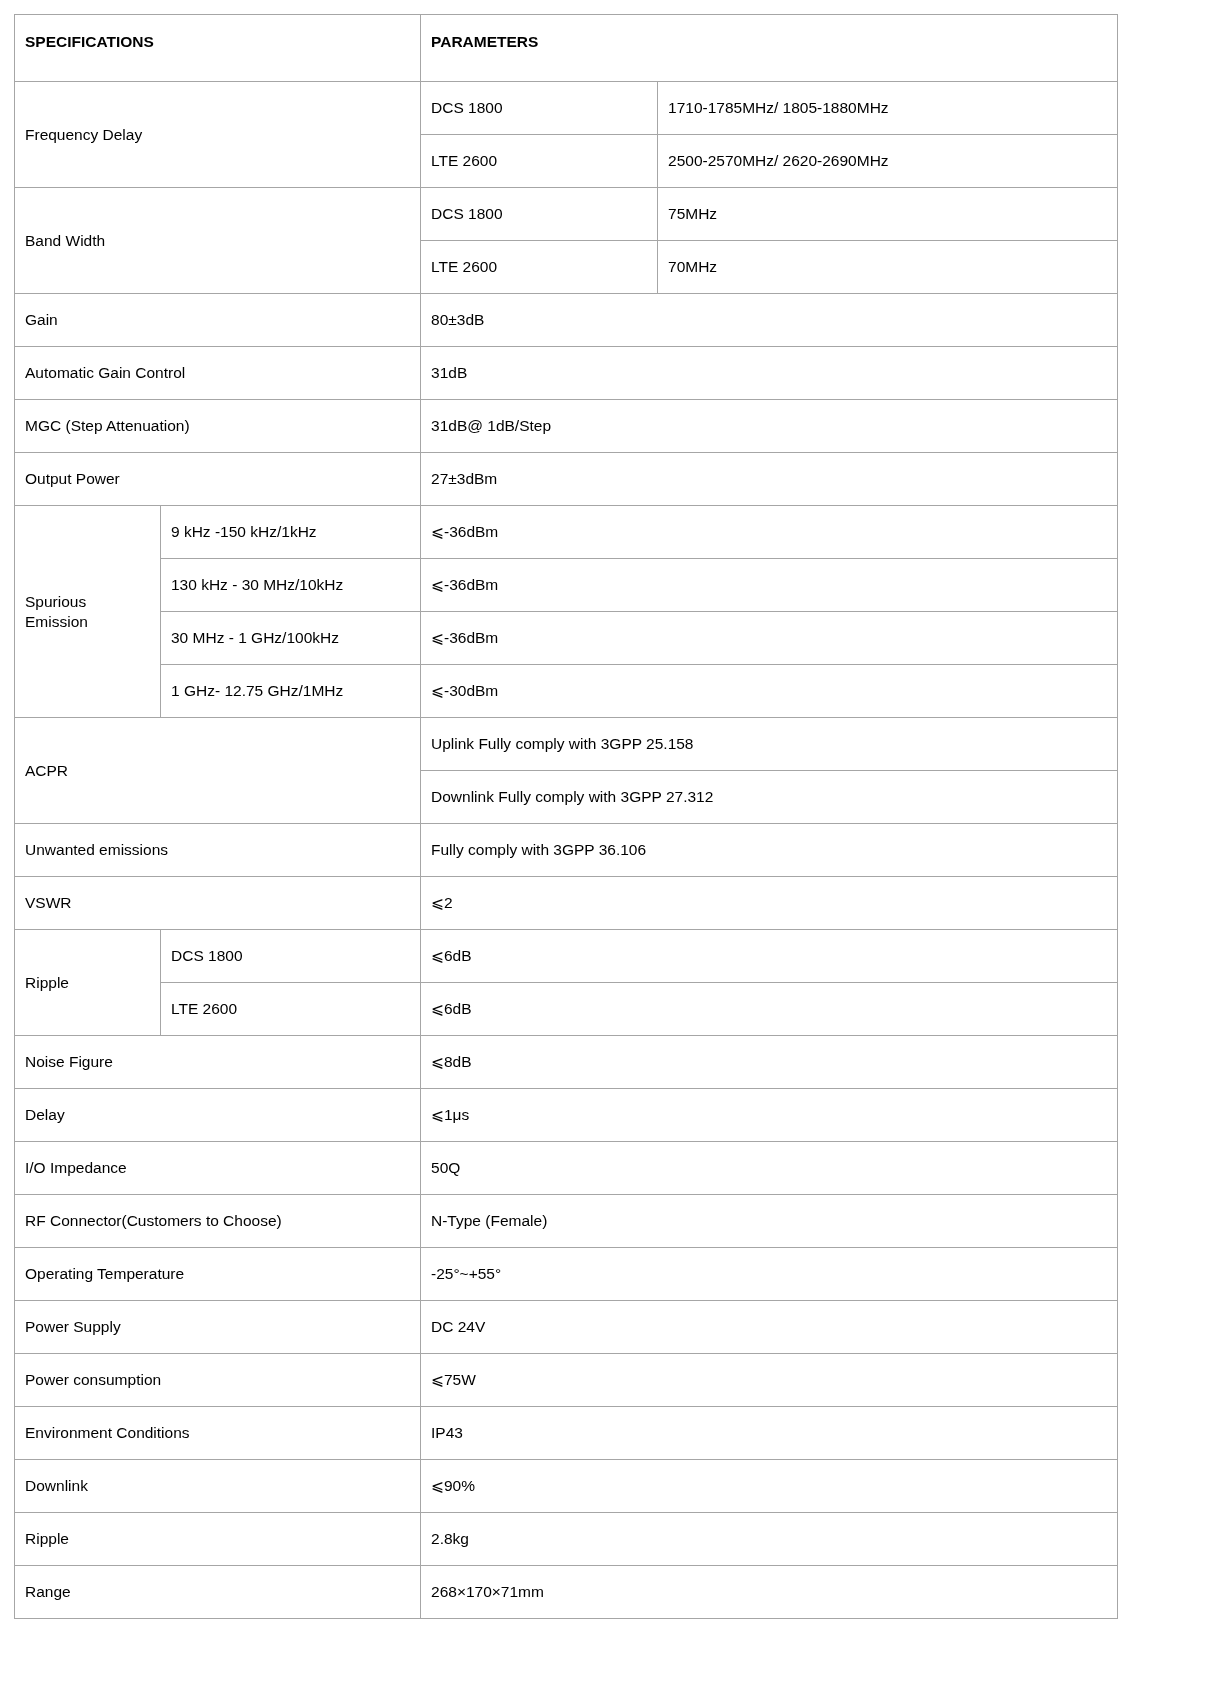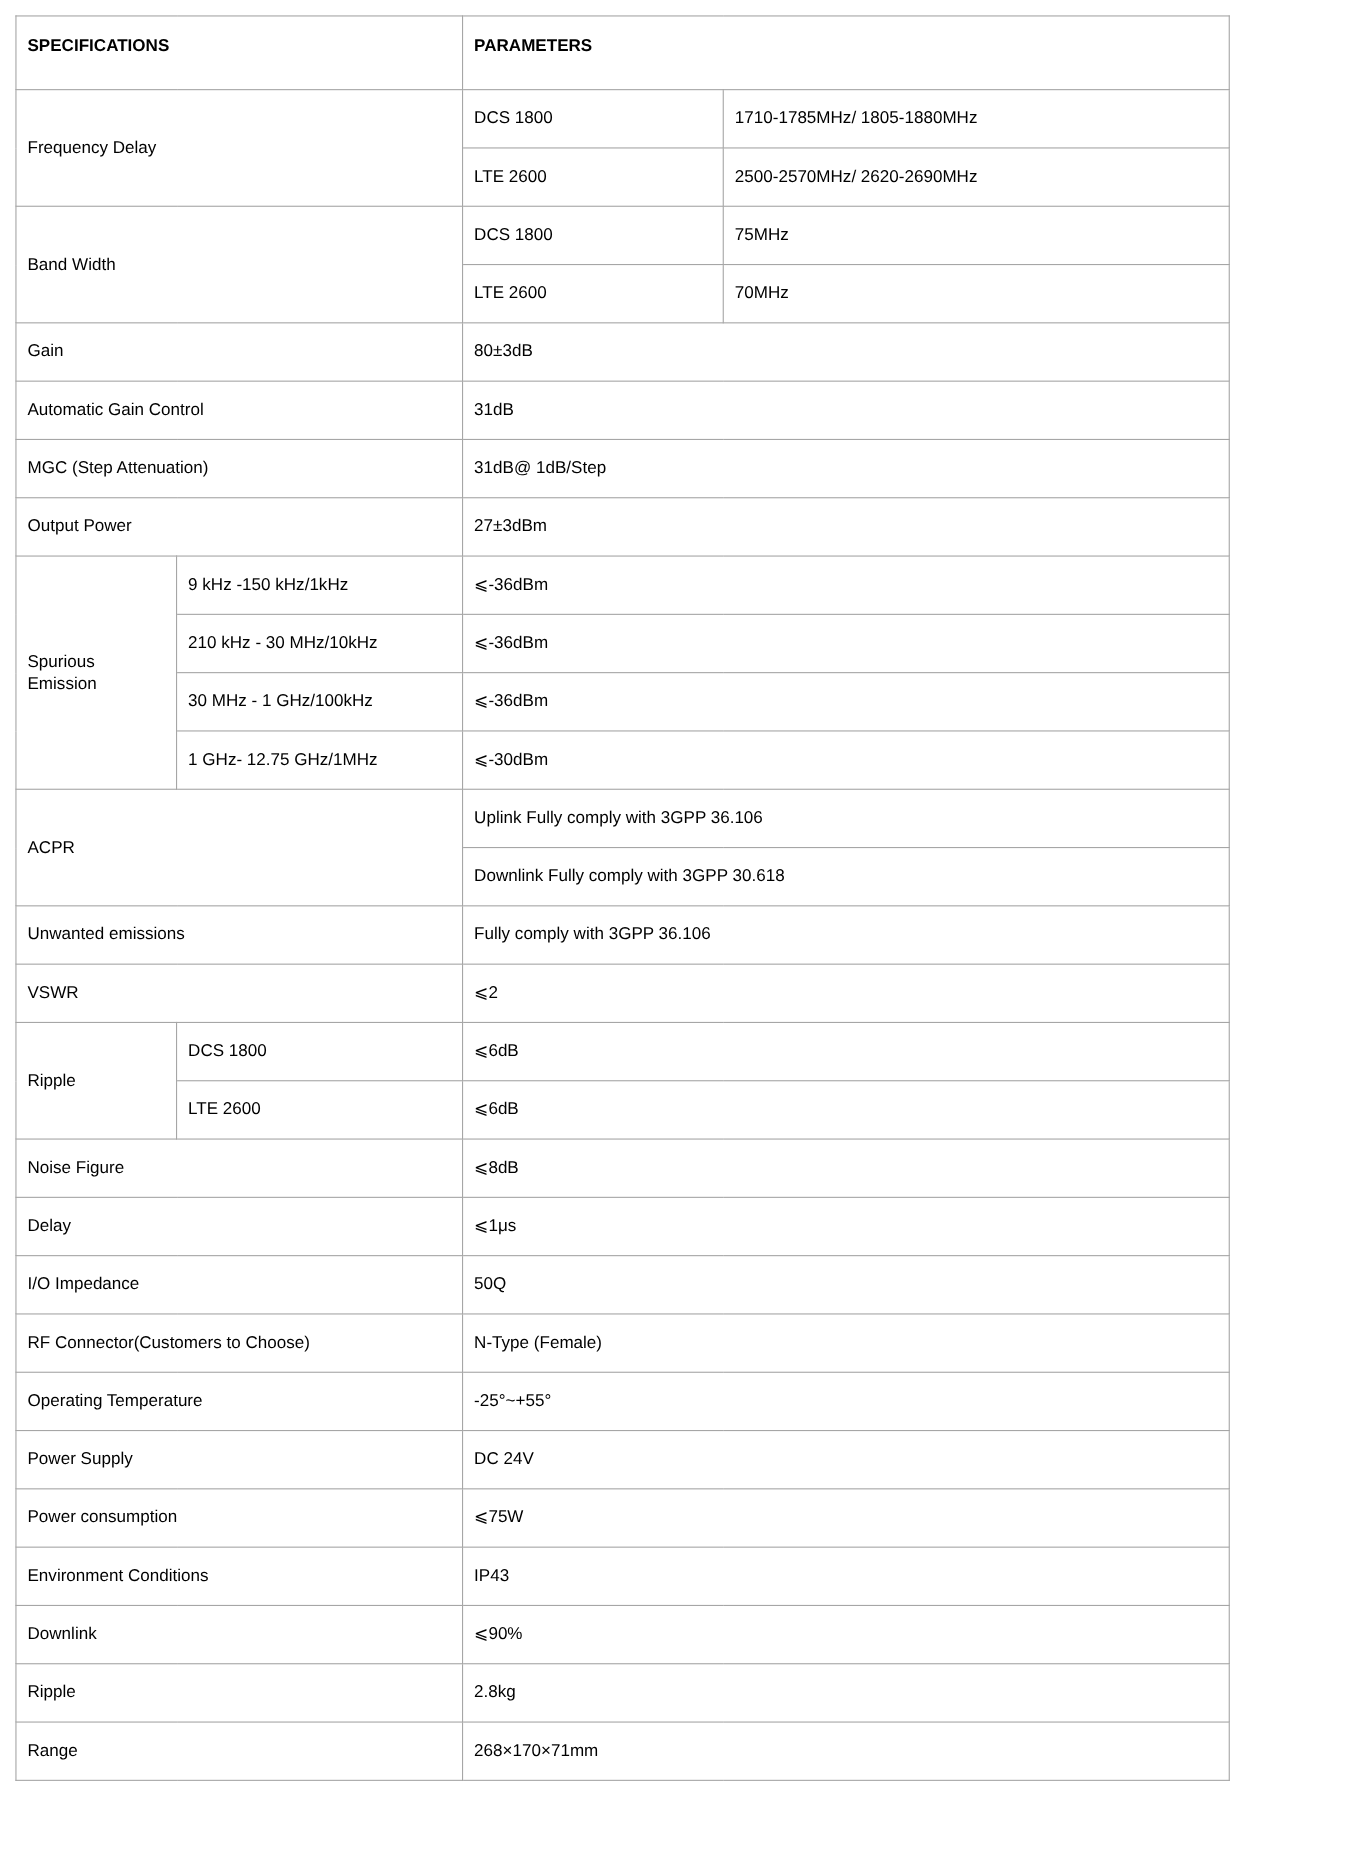--- a/index.html
+++ b/index.html
@@ -124,38 +124,38 @@
         <td class="tall" colspan="2">Output Power</td>
         <td class="tall" colspan="2">27±3dBm</td>
       </tr>
 
       <tr>
         <td class="rowlabel tall" rowspan="4">Spurious Emission</td>
         <td class="tall">9 kHz -150 kHz/1kHz</td>
         <td class="tall" colspan="2">⩽-36dBm</td>
       </tr>
       <tr>
-        <td class="tall">210 kHz - 30 MHz/10kHz</td>
+        <td class="tall">130 kHz - 30 MHz/10kHz</td>
         <td class="tall" colspan="2">⩽-36dBm</td>
       </tr>
       <tr>
         <td class="tall">30 MHz - 1 GHz/100kHz</td>
         <td class="tall" colspan="2">⩽-36dBm</td>
       </tr>
       <tr>
         <td class="tall">1 GHz- 12.75 GHz/1MHz</td>
         <td class="tall" colspan="2">⩽-30dBm</td>
       </tr>
 
       <tr>
         <td class="acpr-label tall" colspan="2" rowspan="2">ACPR</td>
-        <td class="tall" colspan="2">Uplink Fully comply with 3GPP 36.106</td>
-      </tr>
-      <tr>
-        <td class="tall" colspan="2">Downlink Fully comply with 3GPP 30.618</td>
+        <td class="tall" colspan="2">Uplink Fully comply with 3GPP 25.158</td>
+      </tr>
+      <tr>
+        <td class="tall" colspan="2">Downlink Fully comply with 3GPP 27.312</td>
       </tr>
 
       <tr>
         <td class="tall" colspan="2">Unwanted emissions</td>
         <td class="tall" colspan="2">Fully comply with 3GPP 36.106</td>
       </tr>
 
       <tr>
         <td class="tall" colspan="2">VSWR</td>
         <td class="tall" colspan="2">⩽2</td>

